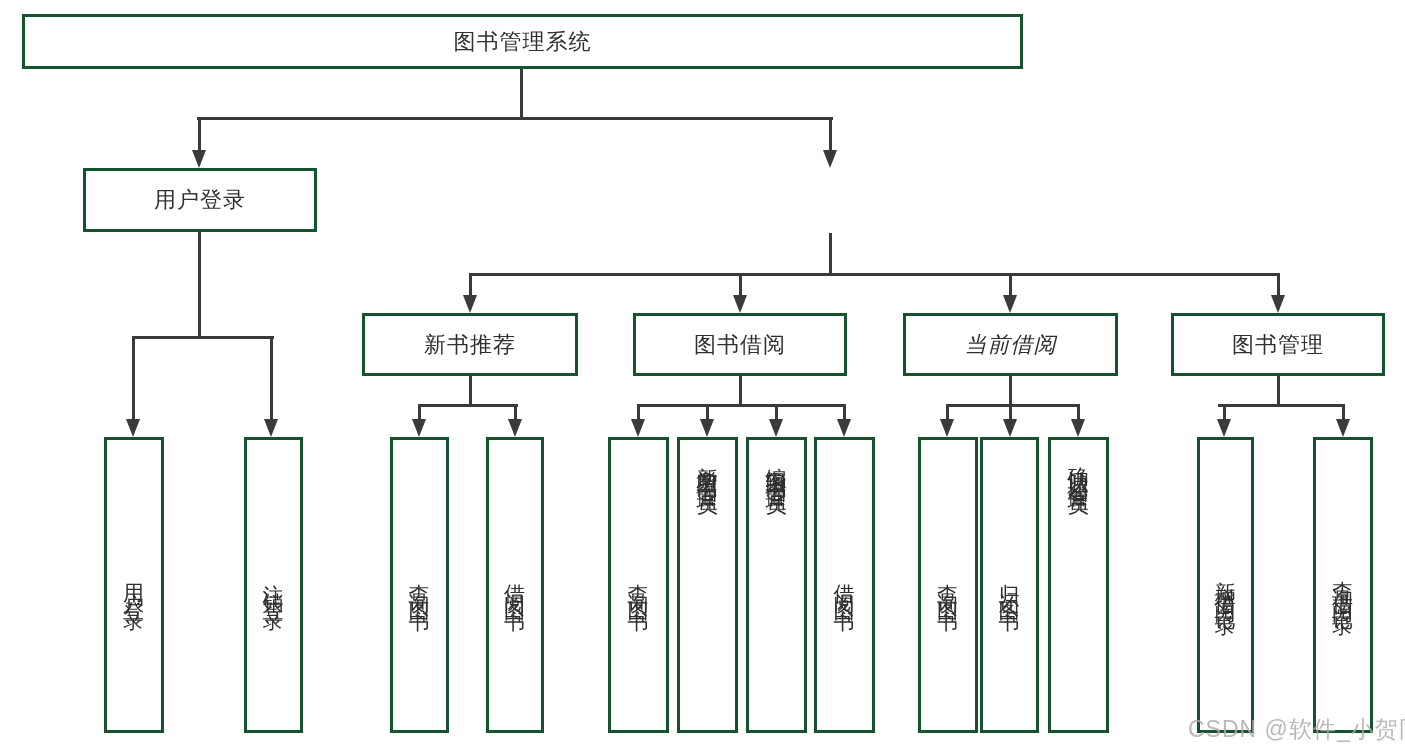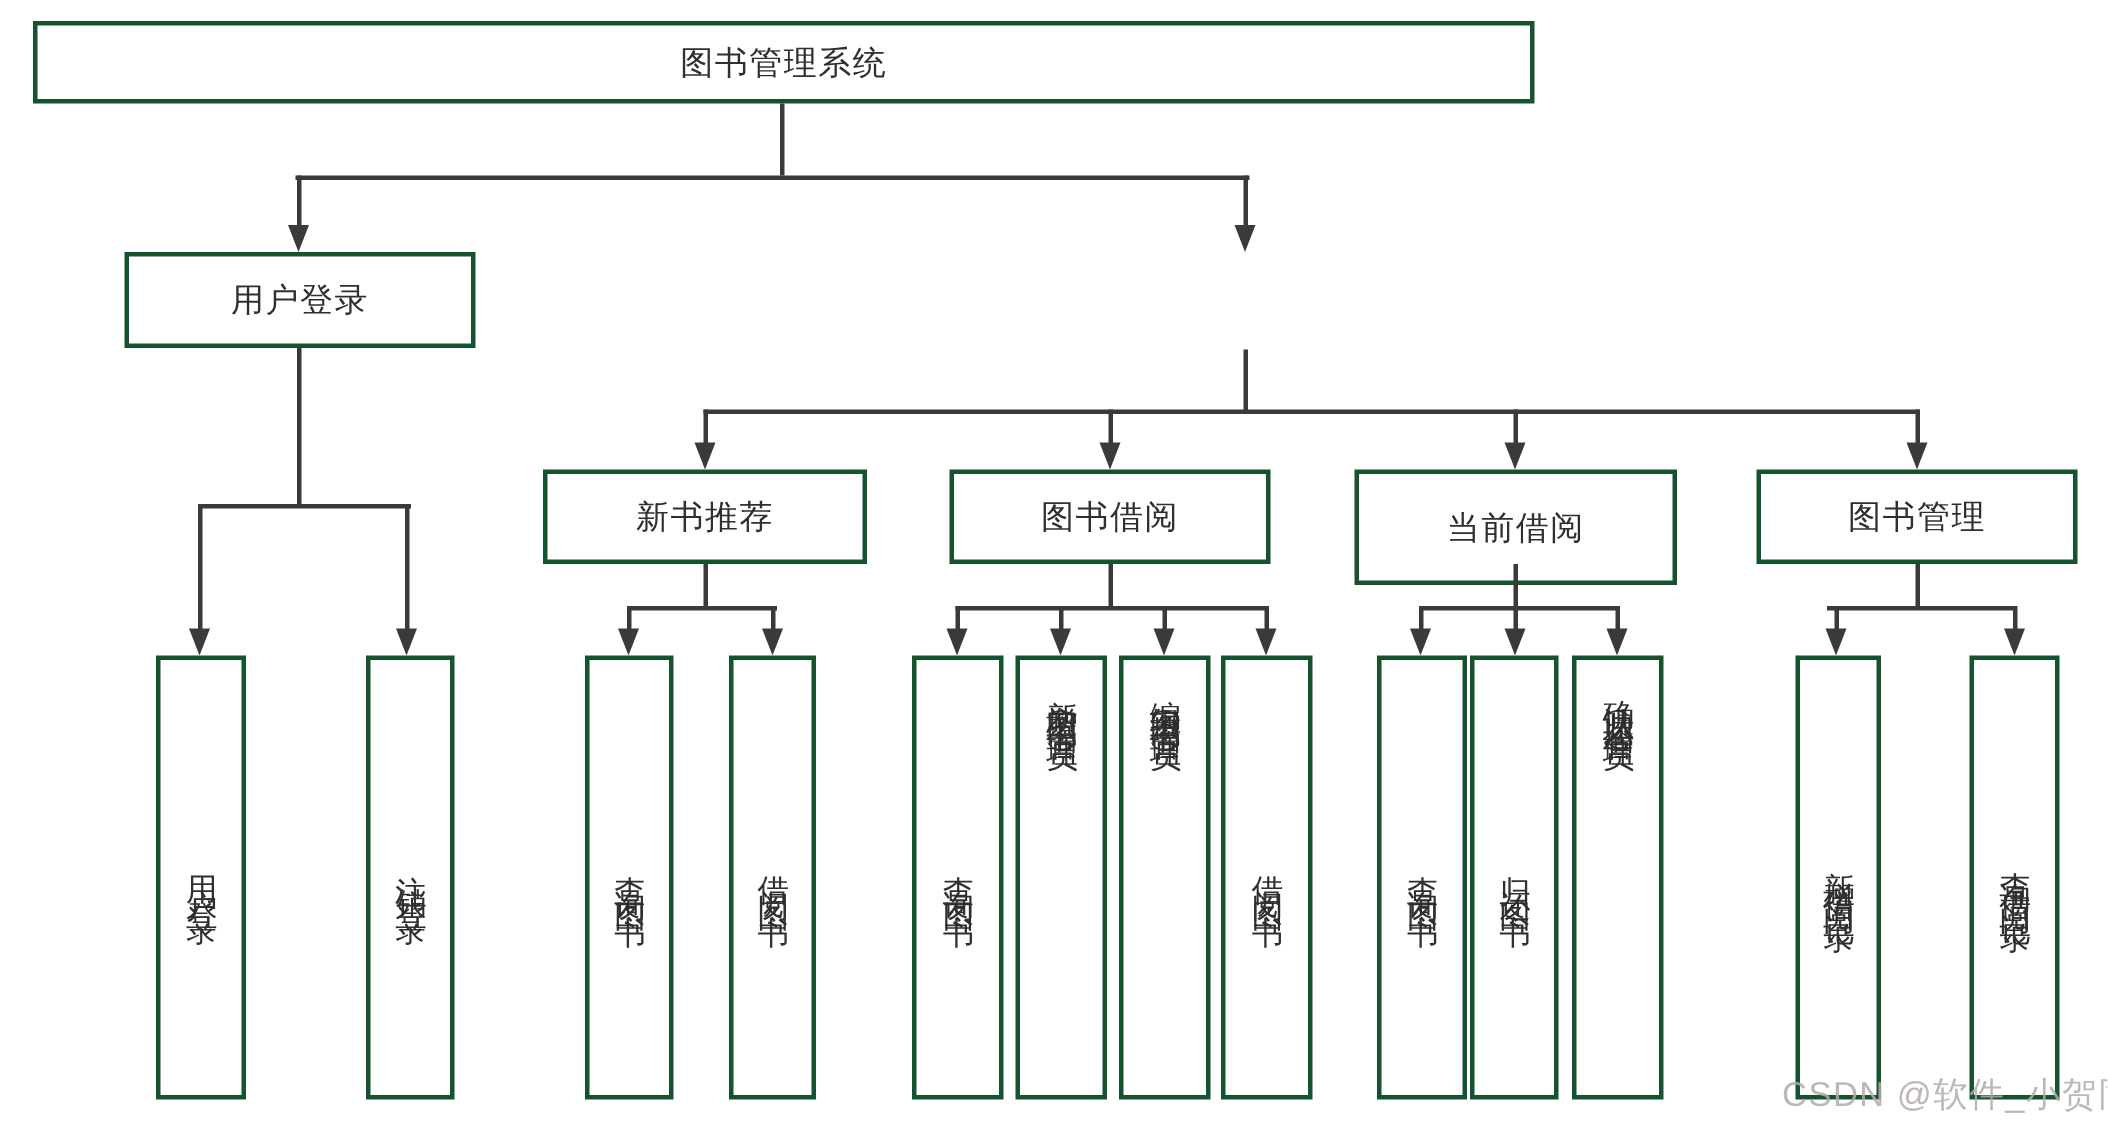--- a/index.html
+++ b/index.html
@@ -86,21 +86,21 @@
   <div class="arrow" style="left:732.5px;  top:273px; height:40px;"></div>
   <div class="arrow" style="left:1002.5px; top:273px; height:40px;"></div>
   <div class="arrow" style="left:1270.5px; top:273px; height:40px;"></div>
 
   <div class="box" style="left:362px; top:313px; width:216px; height:63px;">
     <span>新书推荐</span>
   </div>
   <div class="box" style="left:633px; top:313px; width:214px; height:63px;text-align:right;">
     <span>图书借阅</span>
   </div>
-  <div class="box" style="left:903px; top:313px; width:215px; height:77px;">
+  <div class="box" style="left:903px; top:313px; width:215px; height:63px;font-style:italic;">
     <span>当前借阅</span>
   </div>
   <div class="box" style="left:1171px; top:313px; width:214px; height:63px;">
     <span>图书管理</span>
   </div>
 
   <div class="v" style="left:468.5px; top:376px; height:30px;"></div>
   <div class="h" style="left:417.5px; top:404px; width:100px;"></div>
   <div class="arrow" style="left:411.5px; top:404px; height:33px;"></div>
   <div class="arrow" style="left:507.5px; top:404px; height:33px;"></div>

